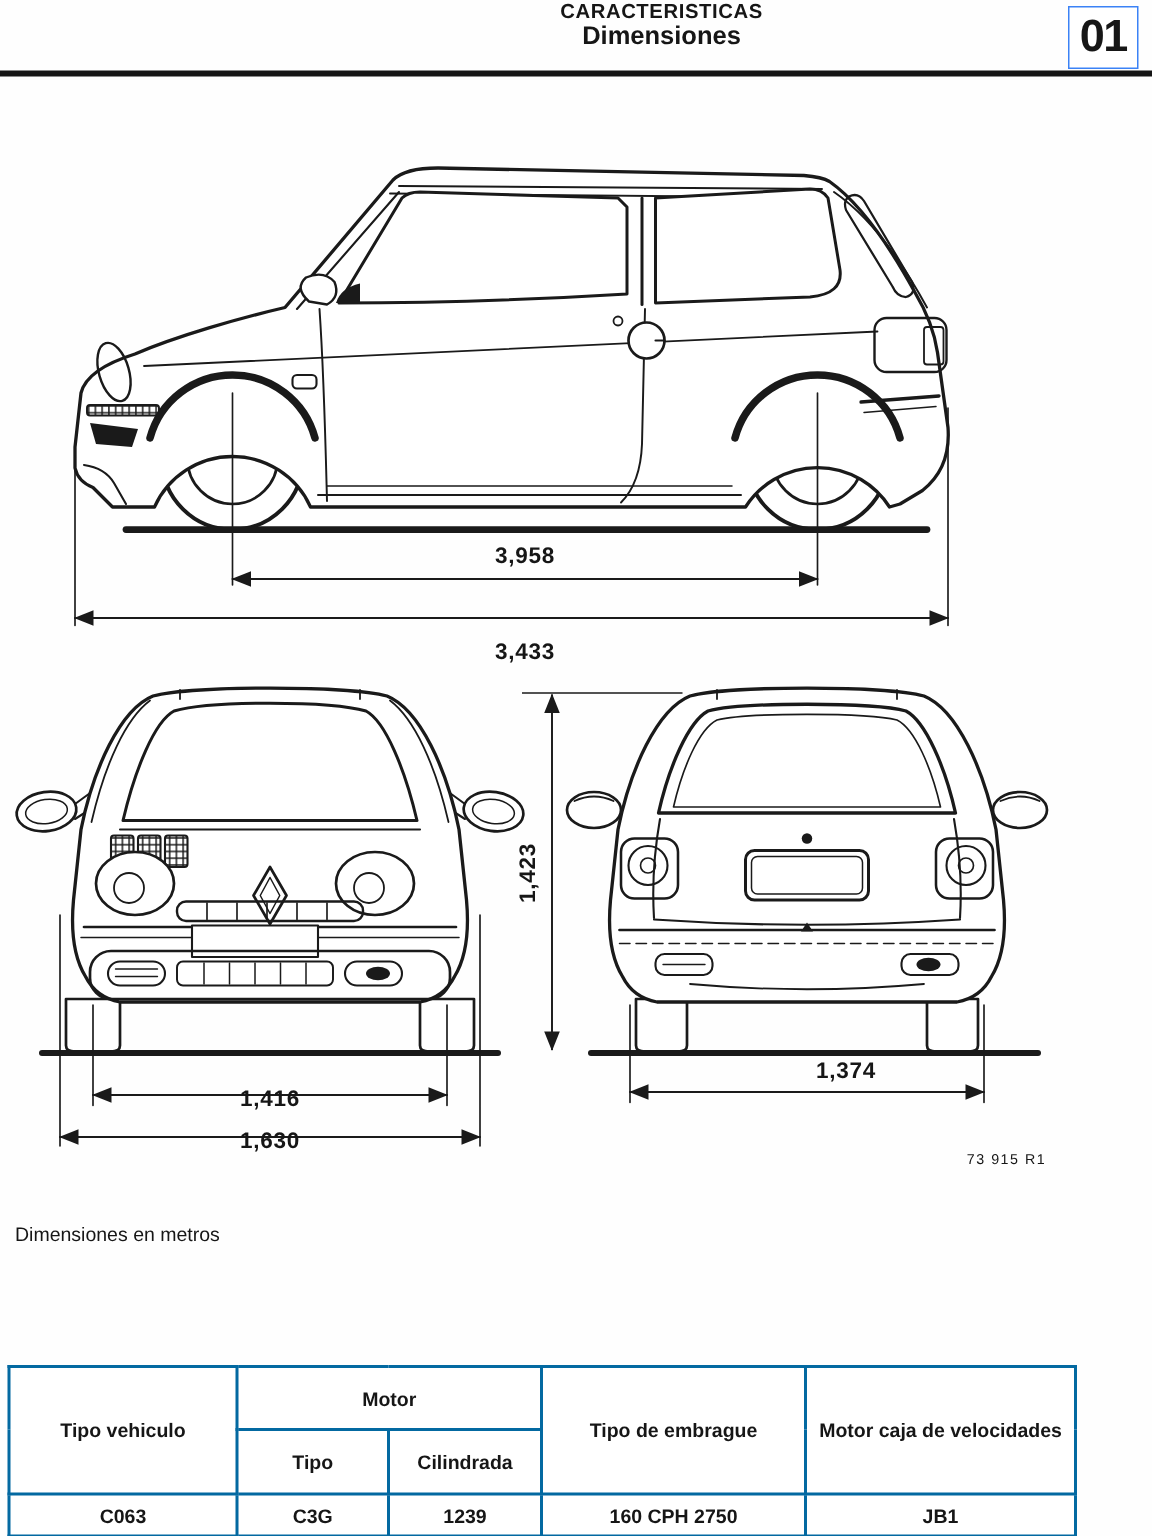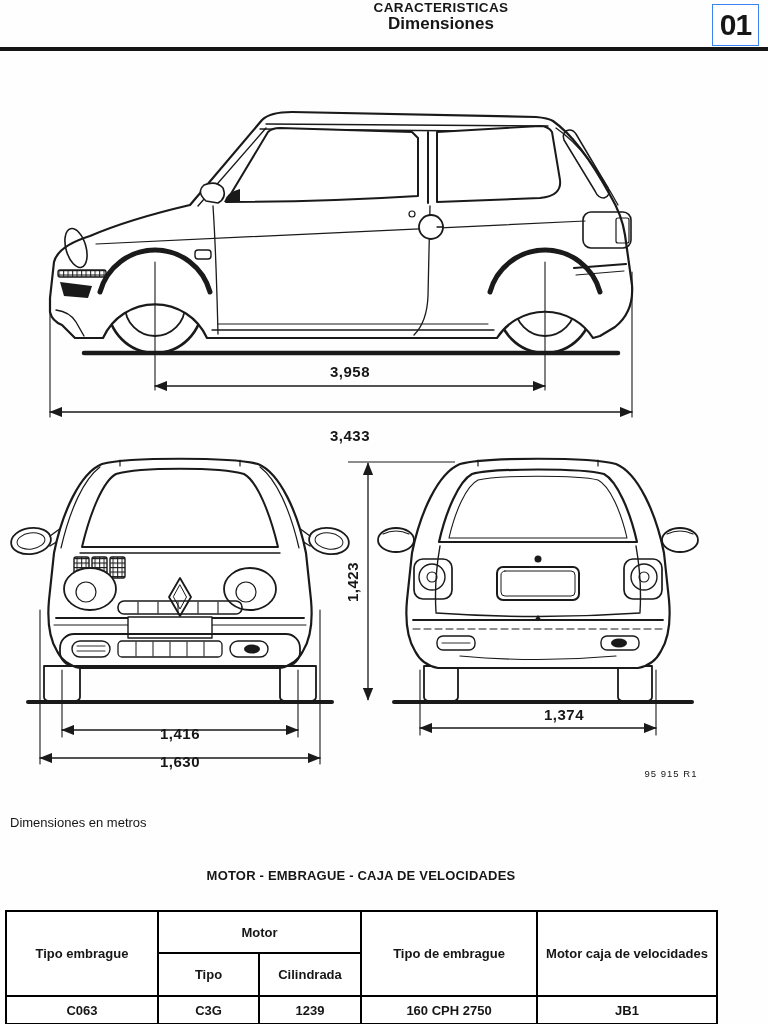--- a/index.html
+++ b/index.html
@@ -18,21 +18,21 @@
   .lbl{position:absolute;transform:translate(-50%,-50%);font-size:15px;font-weight:bold;
        letter-spacing:.5px;white-space:nowrap;}
   .lbl.rot{transform:translate(-50%,-50%) rotate(-90deg);}
   .fig-ref{position:absolute;top:768px;left:671px;transform:translateX(-50%);
            font-size:9.5px;letter-spacing:1px;white-space:nowrap;}
   .caption{position:absolute;top:815px;left:10px;font-size:13px;}
   .tbl-title{position:absolute;top:868px;left:361px;transform:translateX(-50%);
              font-size:13px;font-weight:bold;letter-spacing:.2px;white-space:nowrap;}
   table.spec{position:absolute;top:910px;left:5px;width:711px;border-collapse:collapse;
              table-layout:fixed;background:#fff;}
-  table.spec td{border:2px solid #000000;text-align:center;vertical-align:middle;
+  table.spec td{border:2px solid #0369a1;text-align:center;vertical-align:middle;
                 font-size:13px;padding:0;overflow:hidden;}
   td.hcell{font-weight:bold;}
   td.motor-span{border-bottom:2px dashed #1a1a1a;}
   tr.hrow1 td{height:40px;}
   tr.hrow2 td{height:41px;}
   tr.drow td{height:26px;font-weight:600;border-top:2px solid #a21caf;}
 </style>
 </head>
 <body>
 
@@ -238,36 +238,35 @@
     </g>
   </svg>
 
   <div class="lbl" style="left:350px;top:371px;">3,958</div>
   <div class="lbl" style="left:350px;top:399px;margin-top:36px;">3,433</div>
   <div class="lbl rot" style="left:352px;top:582px;">1,423</div>
   <div class="lbl" style="left:180px;top:733px;">1,416</div>
   <div class="lbl" style="left:180px;top:761px;">1,630</div>
   <div class="lbl" style="left:564px;top:714px;">1,374</div>
 
-  <div class="fig-ref">95 915 R1</div>
+  <div class="fig-ref">73 915 R1</div>
   <div class="caption">Dimensiones en metros</div>
 
-  <div class="tbl-title">MOTOR - EMBRAGUE - CAJA DE VELOCIDADES</div>
 
   <table class="spec">
     <colgroup>
       <col style="width:152px">
         <col style="width:101px">
         <col style="width:102px">
       <col style="width:176px">
         <col style="width:180px">
     </colgroup>
     <tbody>
         <tr class="hrow1">
-      <td class="hcell" rowspan="2">Tipo embrague</td>
+      <td class="hcell" rowspan="2">Tipo vehiculo</td>
       <td class="hcell motor-span" colspan="2">Motor</td>
       <td class="hcell" rowspan="2">Tipo de embrague</td>
       <td class="hcell" rowspan="2">Motor caja de velocidades</td>
     </tr>
     <tr class="hrow2">
       <td class="hcell">Tipo</td>
       <td class="hcell">Cilindrada</td>
     </tr>
     <tr class="drow">
       <td>C063</td>

